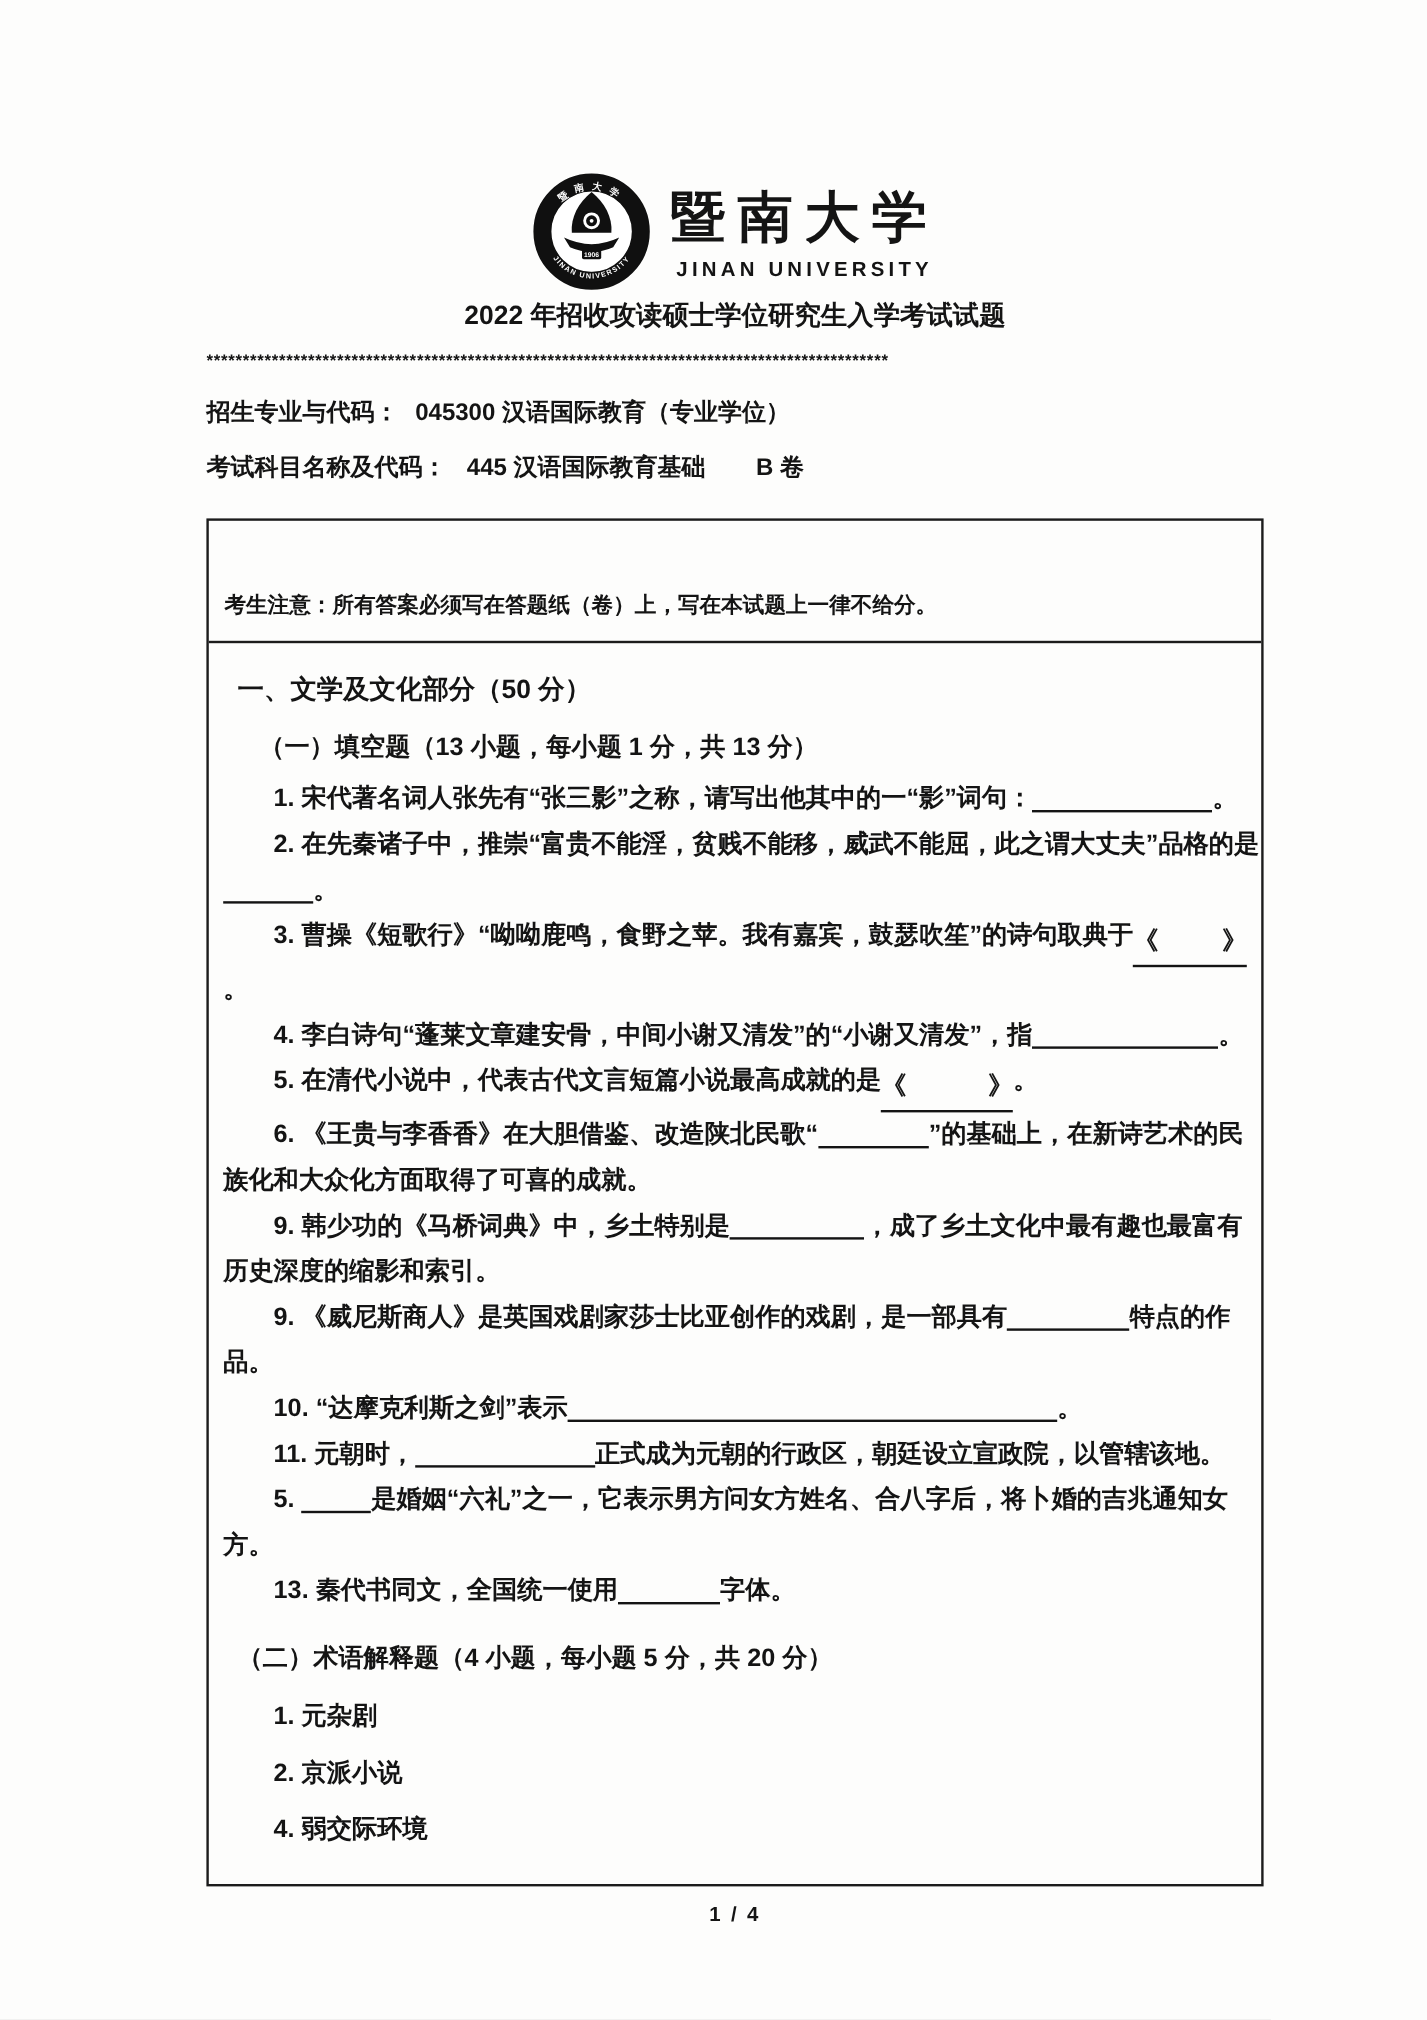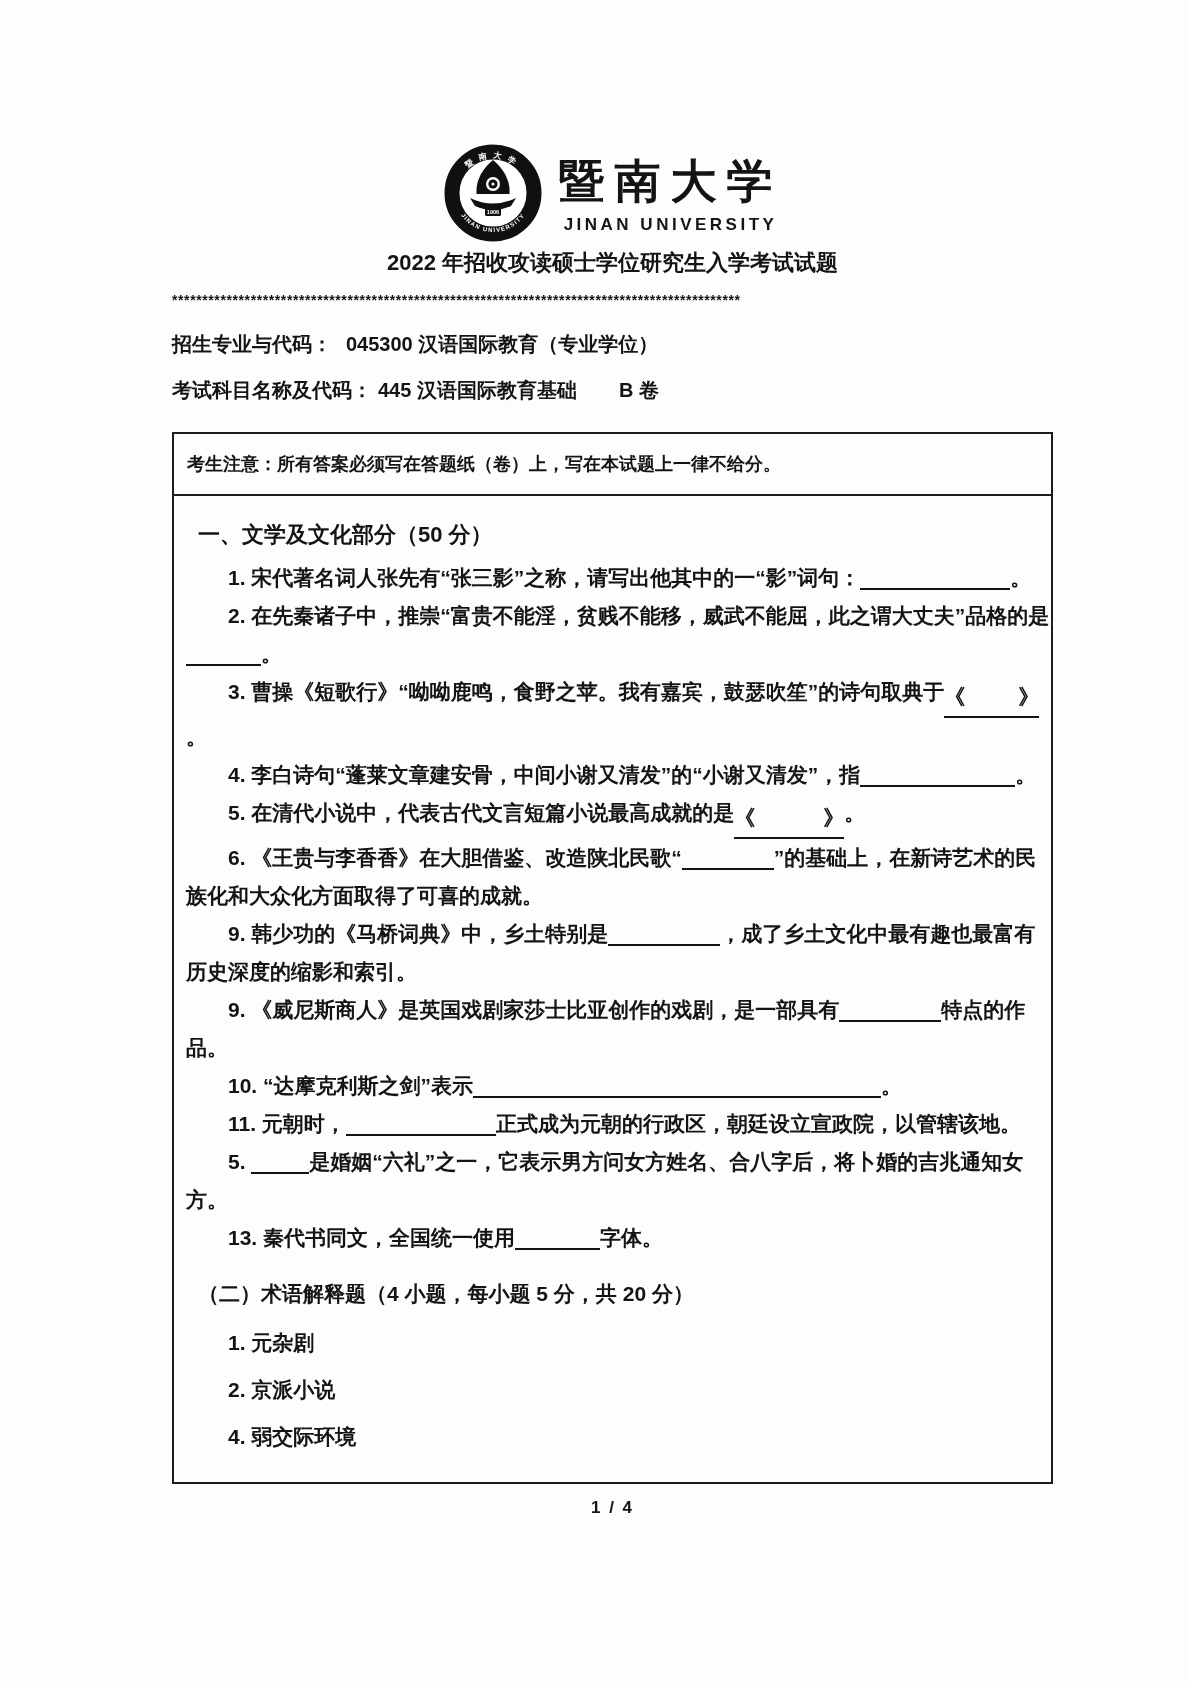--- a/index.html
+++ b/index.html
@@ -17,25 +17,25 @@
   .logo-cn { font-size: 46px; font-weight: 700; letter-spacing: 10px; font-family: "Liberation Serif", "DejaVu Serif", serif; white-space: nowrap; }
   .logo-en { font-size: 17px; font-weight: 700; letter-spacing: 3.5px; margin-top: 2px; white-space: nowrap; }
   .title { text-align: center; font-size: 22px; font-weight: 700; margin-top: 4px; }
   .divider { margin-top: 14px; font-weight: 700; font-size: 14px; letter-spacing: 0.6px;
              white-space: nowrap; overflow: hidden; height: 20px; width: 100%; }
   
   .meta { margin-top: 18px; font-weight: 700; font-size: 20px; }
   .meta-line { line-height: 28px; }
   .meta-line + .meta-line { margin-top: 18px; }
   .meta-val { margin-left: 14px; }
-  .meta-val2 { margin-left: 6px; }
+  .meta-val2 { margin-left: 17px; }
   .paper-code { margin-left: 42px; }
   
   .exam-box { margin-top: 28px; border: 2px solid #1c1c1c; background: #fdfdfc; }
-  .notice { padding: 17px 13px; font-size: 18px; font-weight: 700; border-bottom: 2px solid #1c1c1c; line-height: 26px; }
+  .notice { padding: 17px 13px; font-size: 18px; font-weight: 700; border-bottom: 2px solid #1c1c1c; line-height: 26px; margin-top: 40px; }
   .box-content { padding: 12px 0 22px 12px; }
   .part-heading { font-size: 22px; font-weight: 700; margin: 12px 0 0 12px; line-height: 30px; }
   .sub-heading { font-size: 21px; font-weight: 700; margin: 18px 0 0 30px; line-height: 30px; }
   .questions { margin-top: 9px; }
   .question { font-size: 21px; font-weight: 600; line-height: 38px; text-indent: 42px; }
   .blank { display: inline-block; border-bottom: 2px solid #141414; height: 22px; vertical-align: -5px; text-indent: 0; }
   .blank.bracket { display: inline-flex; justify-content: space-between; align-items: flex-end; }
   .blank.bracket span { text-indent: 0; }
   .terms-heading { margin-top: 22px; margin-left: 12px; font-size: 21px; font-weight: 700; line-height: 30px; }
   .terms { margin-top: 10px; }
@@ -88,20 +88,21 @@
     </p>
     <p class="meta-line">
       <span>考试科目名称及代码：</span><span class="meta-val2">445 汉语国际教育基础</span><span class="paper-code">B 卷</span>
     </p>
   </div>
 
   <div class="exam-box">
     <div class="notice">考生注意：所有答案必须写在答题纸（卷）上，写在本试题上一律不给分。</div>
     <div class="box-content">
       <h2 class="part-heading">一、文学及文化部分（50 分）</h2>
+      <h3 class="sub-heading">（一）填空题（13 小题，每小题 1 分，共 13 分）</h3>
       <div class="questions" id="fillblank">
           <p class="question"><span>1. 宋代著名词人张先有“张三影”之称，请写出他其中的一“影”词句：</span><span class="blank" style="width: 150px;"></span><span>。</span></p>
           <p class="question"><span>2. 在先秦诸子中，推崇“富贵不能淫，贫贱不能移，威武不能屈，此之谓大丈夫”品格的是</span><span class="blank" style="width: 75px;"></span><span>。</span></p>
           <p class="question"><span>3. 曹操《短歌行》“呦呦鹿鸣，食野之苹。我有嘉宾，鼓瑟吹笙”的诗句取典于</span><span class="blank bracket" style="width: 95px;">
               <span>《</span>
               <span>》</span>
             </span><span>。</span></p>
           <p class="question"><span>4. 李白诗句“蓬莱文章建安骨，中间小谢又清发”的“小谢又清发”，指</span><span class="blank" style="width: 155px;"></span><span>。</span></p>
           <p class="question"><span>5. 在清代小说中，代表古代文言短篇小说最高成就的是</span><span class="blank bracket" style="width: 110px;">
               <span>《</span>

